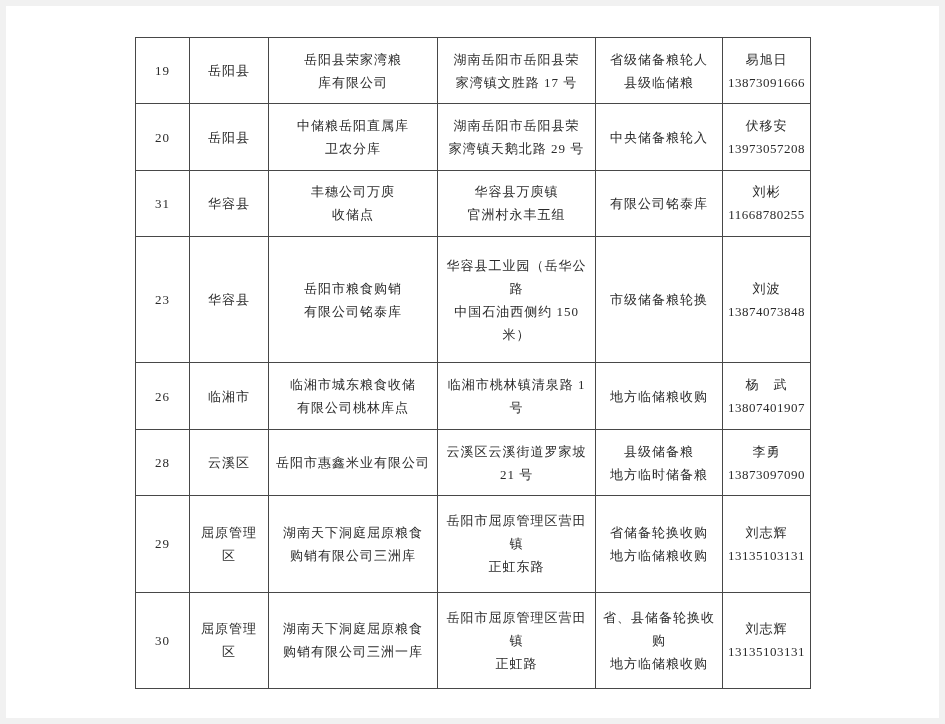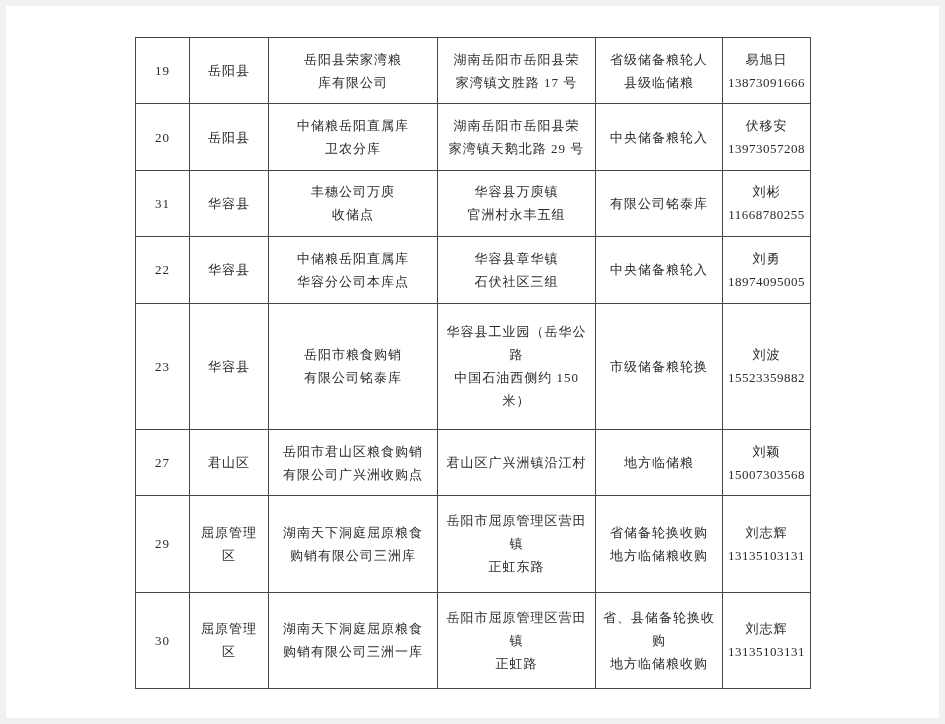--- a/index.html
+++ b/index.html
@@ -120,79 +120,79 @@
         </td>
         <td class="col-type">
           <div class="ln">有限公司铭泰库</div>
         </td>
         <td class="col-contact">
           <div class="ln">刘彬</div>
           <div class="ln phone">11668780255</div>
         </td>
       </tr>
       <tr>
-        <td class="col-no">22</td>
-        <td class="col-district">
-          <div class="ln">华容县</div>
-        </td>
-        <td class="col-company">
-          <div class="ln">中储粮岳阳直属库</div>
-          <div class="ln">华容分公司本库点</div>
-        </td>
-        <td class="col-address">
-          <div class="ln">华容县章华镇</div>
-          <div class="ln">石伏社区三组</div>
-        </td>
-        <td class="col-type">
-          <div class="ln">中央储备粮轮入</div>
-        </td>
-        <td class="col-contact">
-          <div class="ln">刘勇</div>
-          <div class="ln phone">18974095005</div>
-        </td>
-      </tr>
-      <tr>
         <td class="col-no">23</td>
         <td class="col-district">
           <div class="ln">华容县</div>
         </td>
         <td class="col-company">
           <div class="ln">岳阳市粮食购销</div>
           <div class="ln">有限公司铭泰库</div>
         </td>
         <td class="col-address">
           <div class="ln">华容县工业园（岳华公路</div>
           <div class="ln">中国石油西侧约 150 米）</div>
         </td>
         <td class="col-type">
           <div class="ln">市级储备粮轮换</div>
         </td>
         <td class="col-contact">
           <div class="ln">刘波</div>
-          <div class="ln phone">15523359882</div>
-        </td>
-      </tr>
-      <tr>
-        <td class="col-no">27</td>
-        <td class="col-district">
-          <div class="ln">君山区</div>
-        </td>
-        <td class="col-company">
-          <div class="ln">岳阳市君山区粮食购销</div>
-          <div class="ln">有限公司广兴洲收购点</div>
-        </td>
-        <td class="col-address">
-          <div class="ln">君山区广兴洲镇沿江村</div>
-        </td>
-        <td class="col-type">
-          <div class="ln">地方临储粮</div>
-        </td>
-        <td class="col-contact">
-          <div class="ln">刘颖</div>
-          <div class="ln phone">15007303568</div>
+          <div class="ln phone">13874073848</div>
+        </td>
+      </tr>
+      <tr>
+        <td class="col-no">26</td>
+        <td class="col-district">
+          <div class="ln">临湘市</div>
+        </td>
+        <td class="col-company">
+          <div class="ln">临湘市城东粮食收储</div>
+          <div class="ln">有限公司桃林库点</div>
+        </td>
+        <td class="col-address">
+          <div class="ln">临湘市桃林镇清泉路 1 号</div>
+        </td>
+        <td class="col-type">
+          <div class="ln">地方临储粮收购</div>
+        </td>
+        <td class="col-contact">
+          <div class="ln">杨　武</div>
+          <div class="ln phone">13807401907</div>
+        </td>
+      </tr>
+      <tr>
+        <td class="col-no">28</td>
+        <td class="col-district">
+          <div class="ln">云溪区</div>
+        </td>
+        <td class="col-company">
+          <div class="ln">岳阳市惠鑫米业有限公司</div>
+        </td>
+        <td class="col-address">
+          <div class="ln">云溪区云溪街道罗家坡</div>
+          <div class="ln">21 号</div>
+        </td>
+        <td class="col-type">
+          <div class="ln">县级储备粮</div>
+          <div class="ln">地方临时储备粮</div>
+        </td>
+        <td class="col-contact">
+          <div class="ln">李勇</div>
+          <div class="ln phone">13873097090</div>
         </td>
       </tr>
       <tr>
         <td class="col-no">29</td>
         <td class="col-district">
           <div class="ln">屈原管理</div>
           <div class="ln">区</div>
         </td>
         <td class="col-company">
           <div class="ln">湖南天下洞庭屈原粮食</div>

